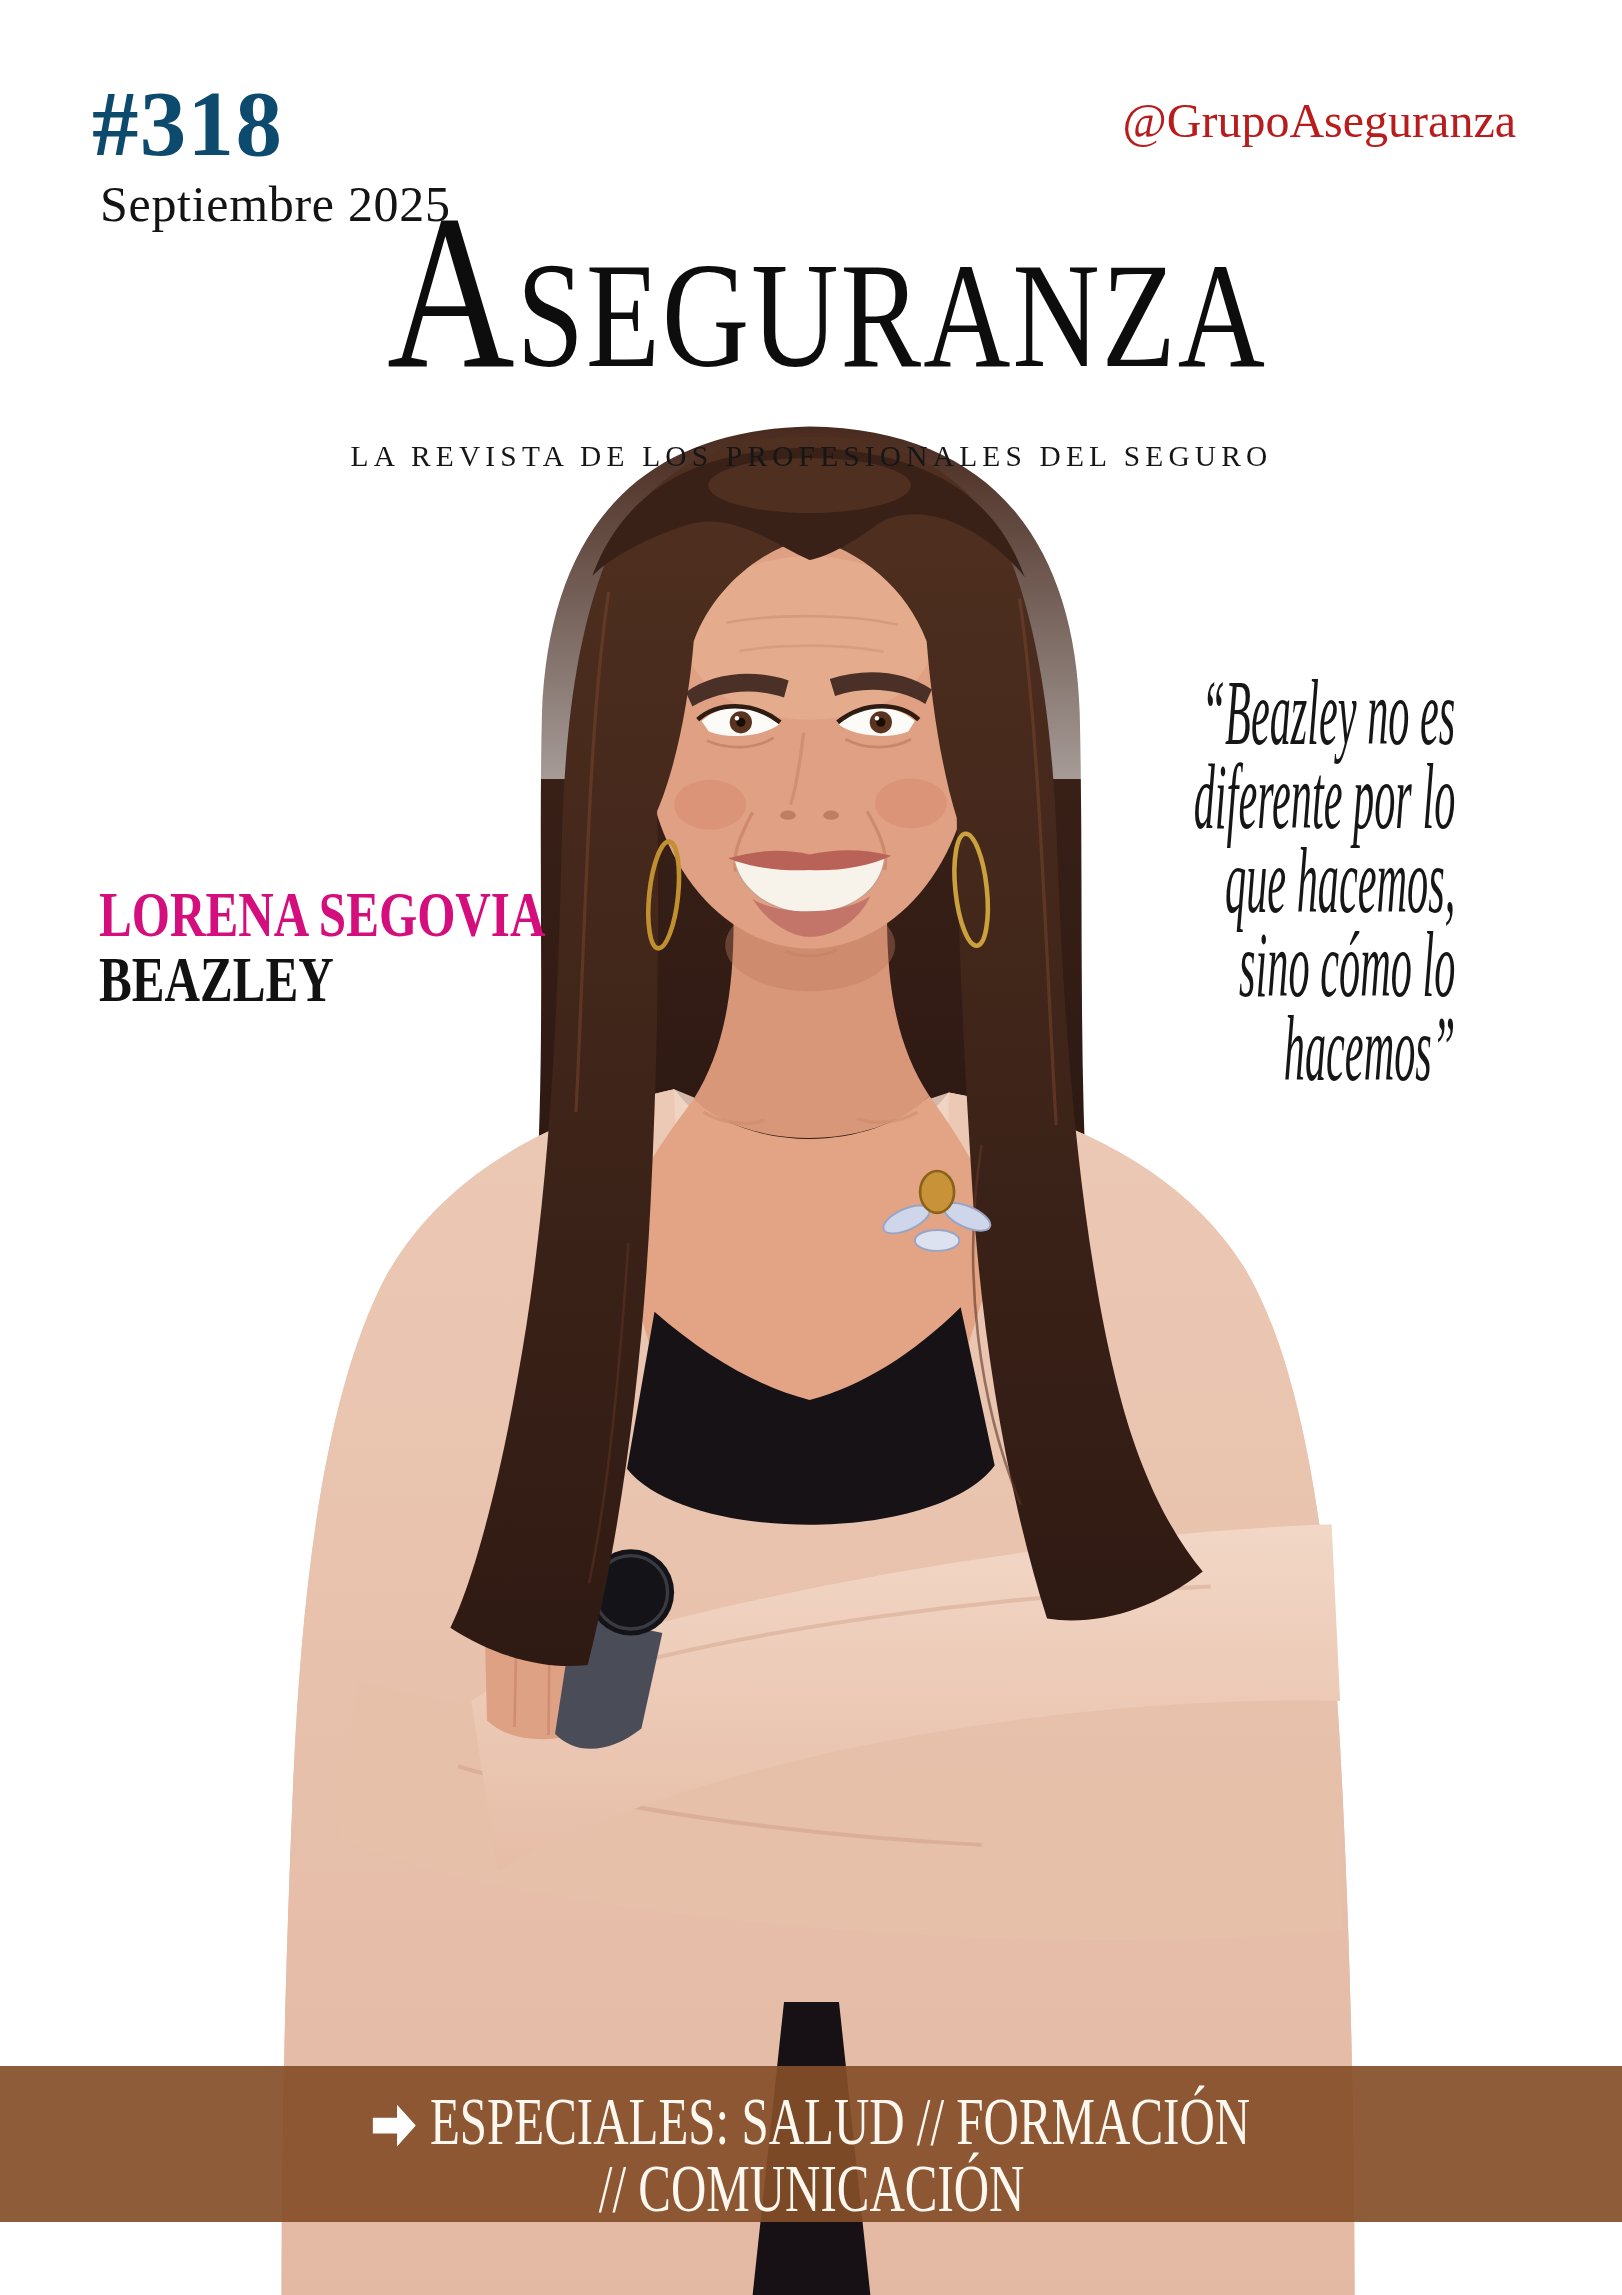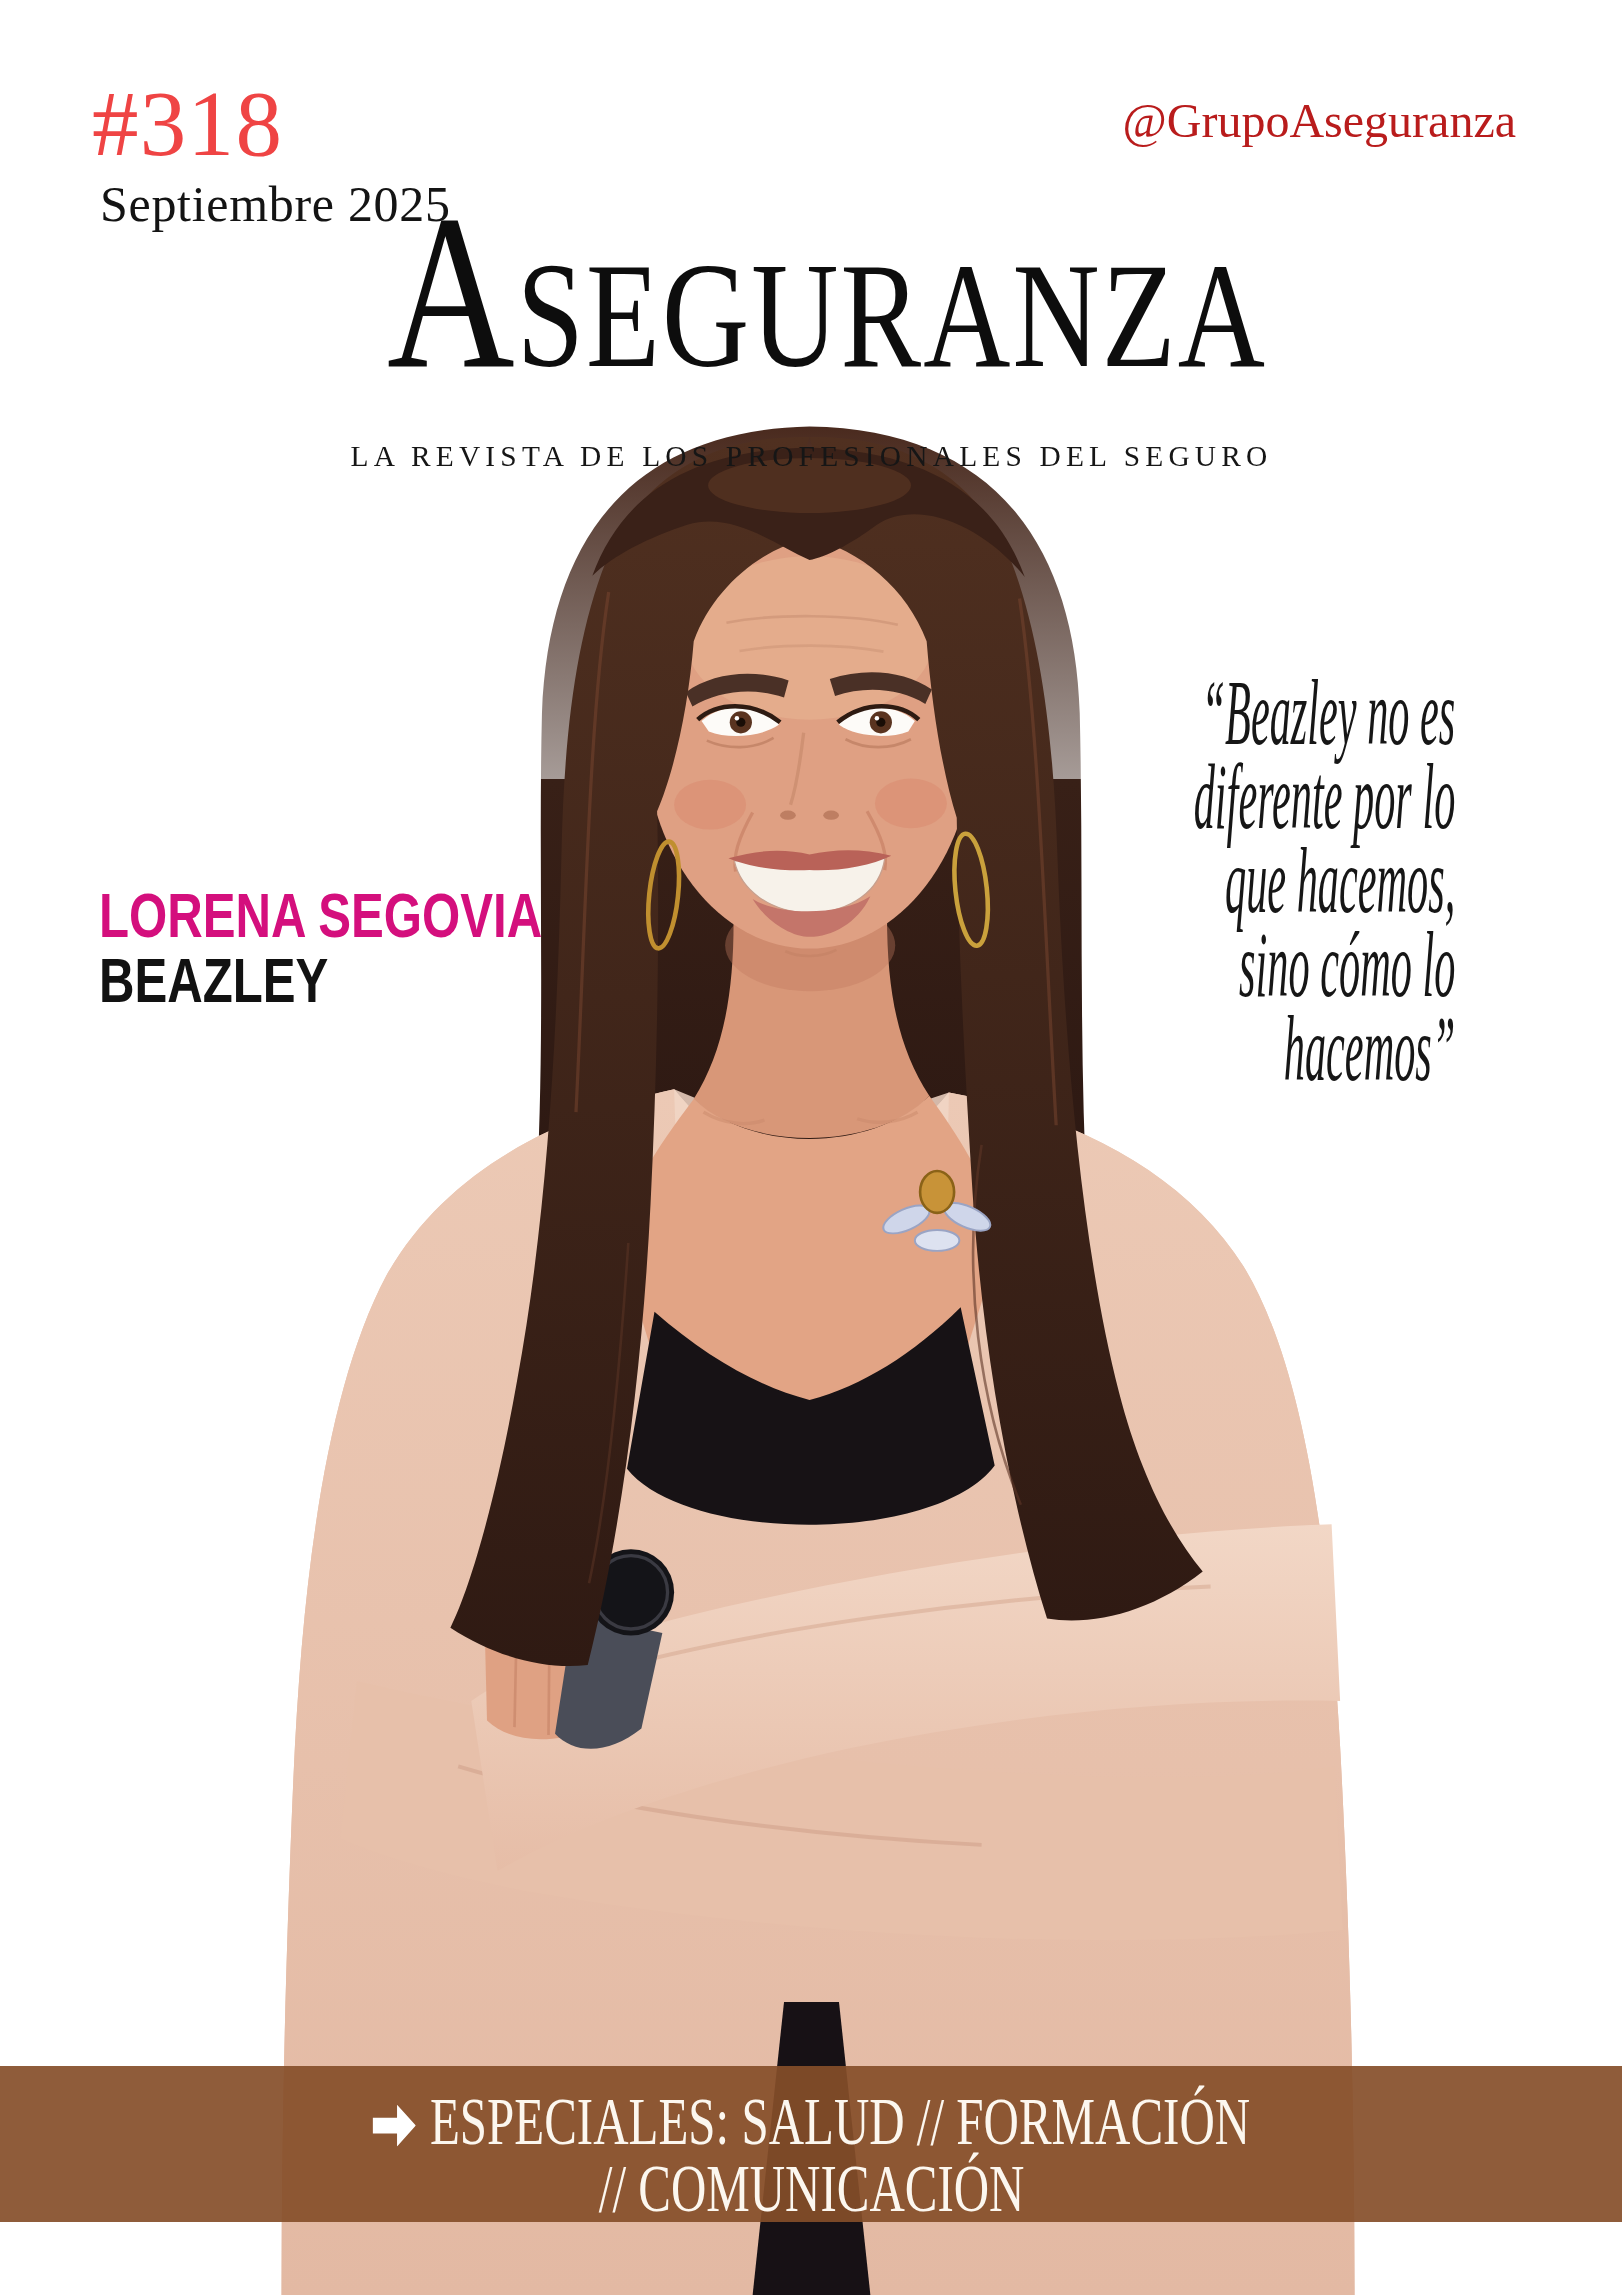--- a/index.html
+++ b/index.html
@@ -2,37 +2,37 @@
 <html style="font-size:10.5px"><head>
 <meta charset="utf-8">
 <style>
   html,body{margin:0;padding:0;background:#777;}
   .page{
     position:relative;width:1623px;height:2295px;background:#ffffff;
     overflow:hidden;font-family:"Liberation Serif",serif;
   }
   
   .issue-block{position:absolute;left:92px;top:77px;z-index:3;}
-  .issue-number{font-size:93px;font-weight:normal;color:#ef4444;line-height:1;letter-spacing:1.3px;}
+  .issue-number{font-size:93px;font-weight:bold;color:#0c4a6e;line-height:1;letter-spacing:1.3px;}
   .issue-date{font-size:50px;color:#141414;line-height:1;margin-top:9.2px;letter-spacing:0.7px;margin-left:8px;}
   .social-block{position:absolute;right:107px;top:88px;z-index:3;text-align:right;
     font-size:48px;color:#b91c1c;line-height:65px;}
   
   .masthead{position:absolute;left:0;top:194px;width:100%;text-align:center;z-index:3;margin-left:16px;}
   .masthead-title{
     display:inline-block;margin:0;font-weight:normal;color:#0d0d0d;
     font-size:151px;line-height:196px;letter-spacing:2.6px;
     transform:scaleX(0.80);transform-origin:center top;white-space:nowrap;
   }
   .masthead-title::first-letter{font-size:221px;}
   .tagline{position:absolute;left:0;top:400px;width:100%;text-align:center;z-index:3;
     font-size:29.4px;letter-spacing:5.2px;color:#161616;white-space:nowrap;margin-top:40px;}
   
   .name-block{position:absolute;left:99px;top:883px;z-index:3;
-    font-family:Liberation Sans, sans-serif;font-weight:bold;font-size:63px;line-height:65px;white-space:nowrap;}
+    font-family:Liberation Serif, serif;font-weight:bold;font-size:63px;line-height:65px;white-space:nowrap;}
   .name-block .person{display:block;color:#d40f7d;transform:scaleX(0.78);transform-origin:left top;}
   .name-block .company{display:block;color:#121212;transform:scaleX(0.78);transform-origin:left top;}
   .quote-block{position:absolute;right:168px;top:670px;z-index:3;text-align:right;
     font-style:italic;font-size:94px;line-height:84px;color:#161616;white-space:nowrap;}
   .quote-block span{display:block;transform:scaleX(0.45);transform-origin:right top;}
   
   .banner{position:absolute;left:0;top:2066px;width:100%;height:156px;z-index:4;
     background:rgba(133,78,41,0.92);display:flex;flex-direction:column;align-items:center;
     justify-content:flex-end;padding-top:14.4px;box-sizing:border-box;}
   .banner-line{display:inline-flex;align-items:center;justify-content:center;

